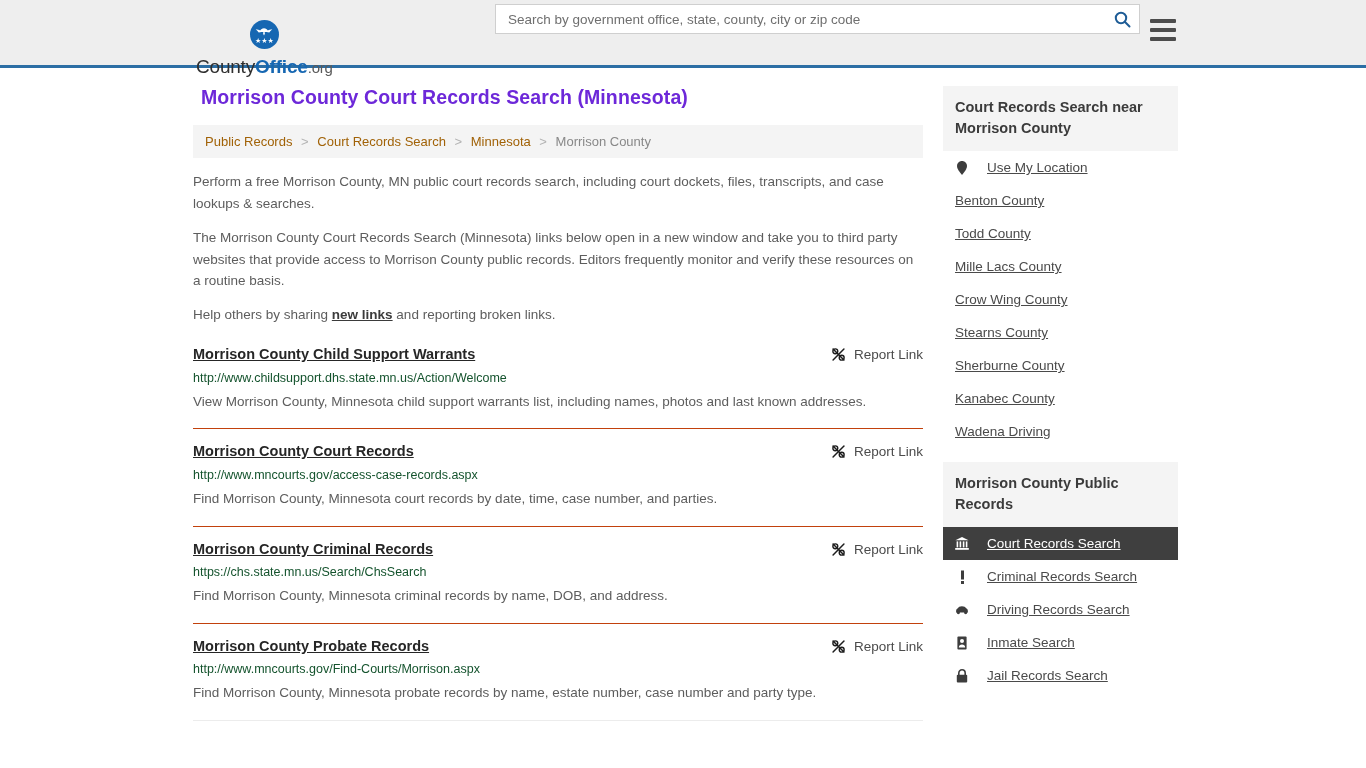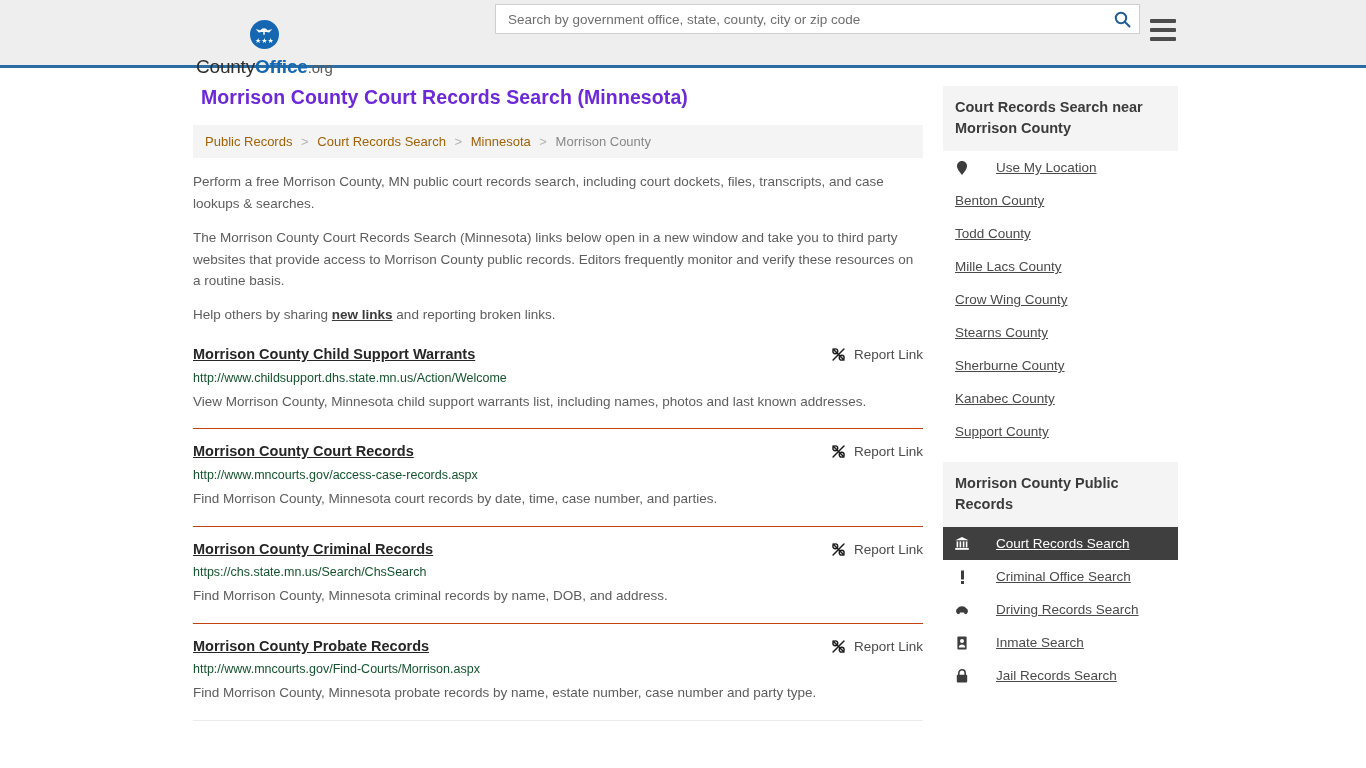--- a/index.html
+++ b/index.html
@@ -217,21 +217,21 @@
     padding: 11px 12px 12px 12px;
     font-size: 14.5px;
     font-weight: bold;
     color: #3b3b3b;
     line-height: 1.45;
   }
   .side-list { padding: 0; margin: 0; list-style: none; }
   .side-item {
     display: flex;
     align-items: center;
-    gap: 27px;
+    gap: 18px;
     padding: 9px 12px;
     font-size: 13.5px;
   }
   .side-item a {
     color: #4a4a4a;
     text-decoration: underline;
   }
   .side-item.active {
     background: #3f3f3f;
   }
@@ -402,21 +402,21 @@
           <li class="side-item">
             <a href="#">Stearns County</a>
           </li>
           <li class="side-item">
             <a href="#">Sherburne County</a>
           </li>
           <li class="side-item">
             <a href="#">Kanabec County</a>
           </li>
           <li class="side-item">
-            <a href="#">Support County</a>
+            <a href="#">Wadena Driving</a>
           </li>
         </ul>
       </div>
 
       <div class="side-panel">
         <div class="side-head">Morrison County Public Records</div>
         <ul class="side-list">
 
           <li class="side-item active">
             <span class="side-ico">
@@ -432,21 +432,21 @@
             <a href="#">Court Records Search</a>
           </li>
 
           <li class="side-item">
             <span class="side-ico">
               <svg width="5" height="14" viewBox="0 0 5 14">
                 <rect x="1" y="0.5" width="3" height="9" fill="currentColor"></rect>
                 <rect x="1" y="11" width="3" height="3" fill="currentColor"></rect>
               </svg>
             </span>
-            <a href="#">Criminal Office Search</a>
+            <a href="#">Criminal Records Search</a>
           </li>
 
           <li class="side-item">
             <span class="side-ico">
               <svg width="15" height="10" viewBox="0 0 15 10">
                 <path d="M1.2 6.4 C1.2 4.6 2 3.6 3 3.2 C3.8 1.6 5 0.9 7.4 0.9 C9.8 0.9 11.2 1.6 12 3.2 C13 3.6 13.8 4.6 13.8 6.4 L13.8 7.6 L1.2 7.6 Z" fill="currentColor"></path>
                 <circle cx="3.6" cy="7.8" r="1.7" fill="currentColor"></circle>
                 <circle cx="11.4" cy="7.8" r="1.7" fill="currentColor"></circle>
               </svg>
             </span>

